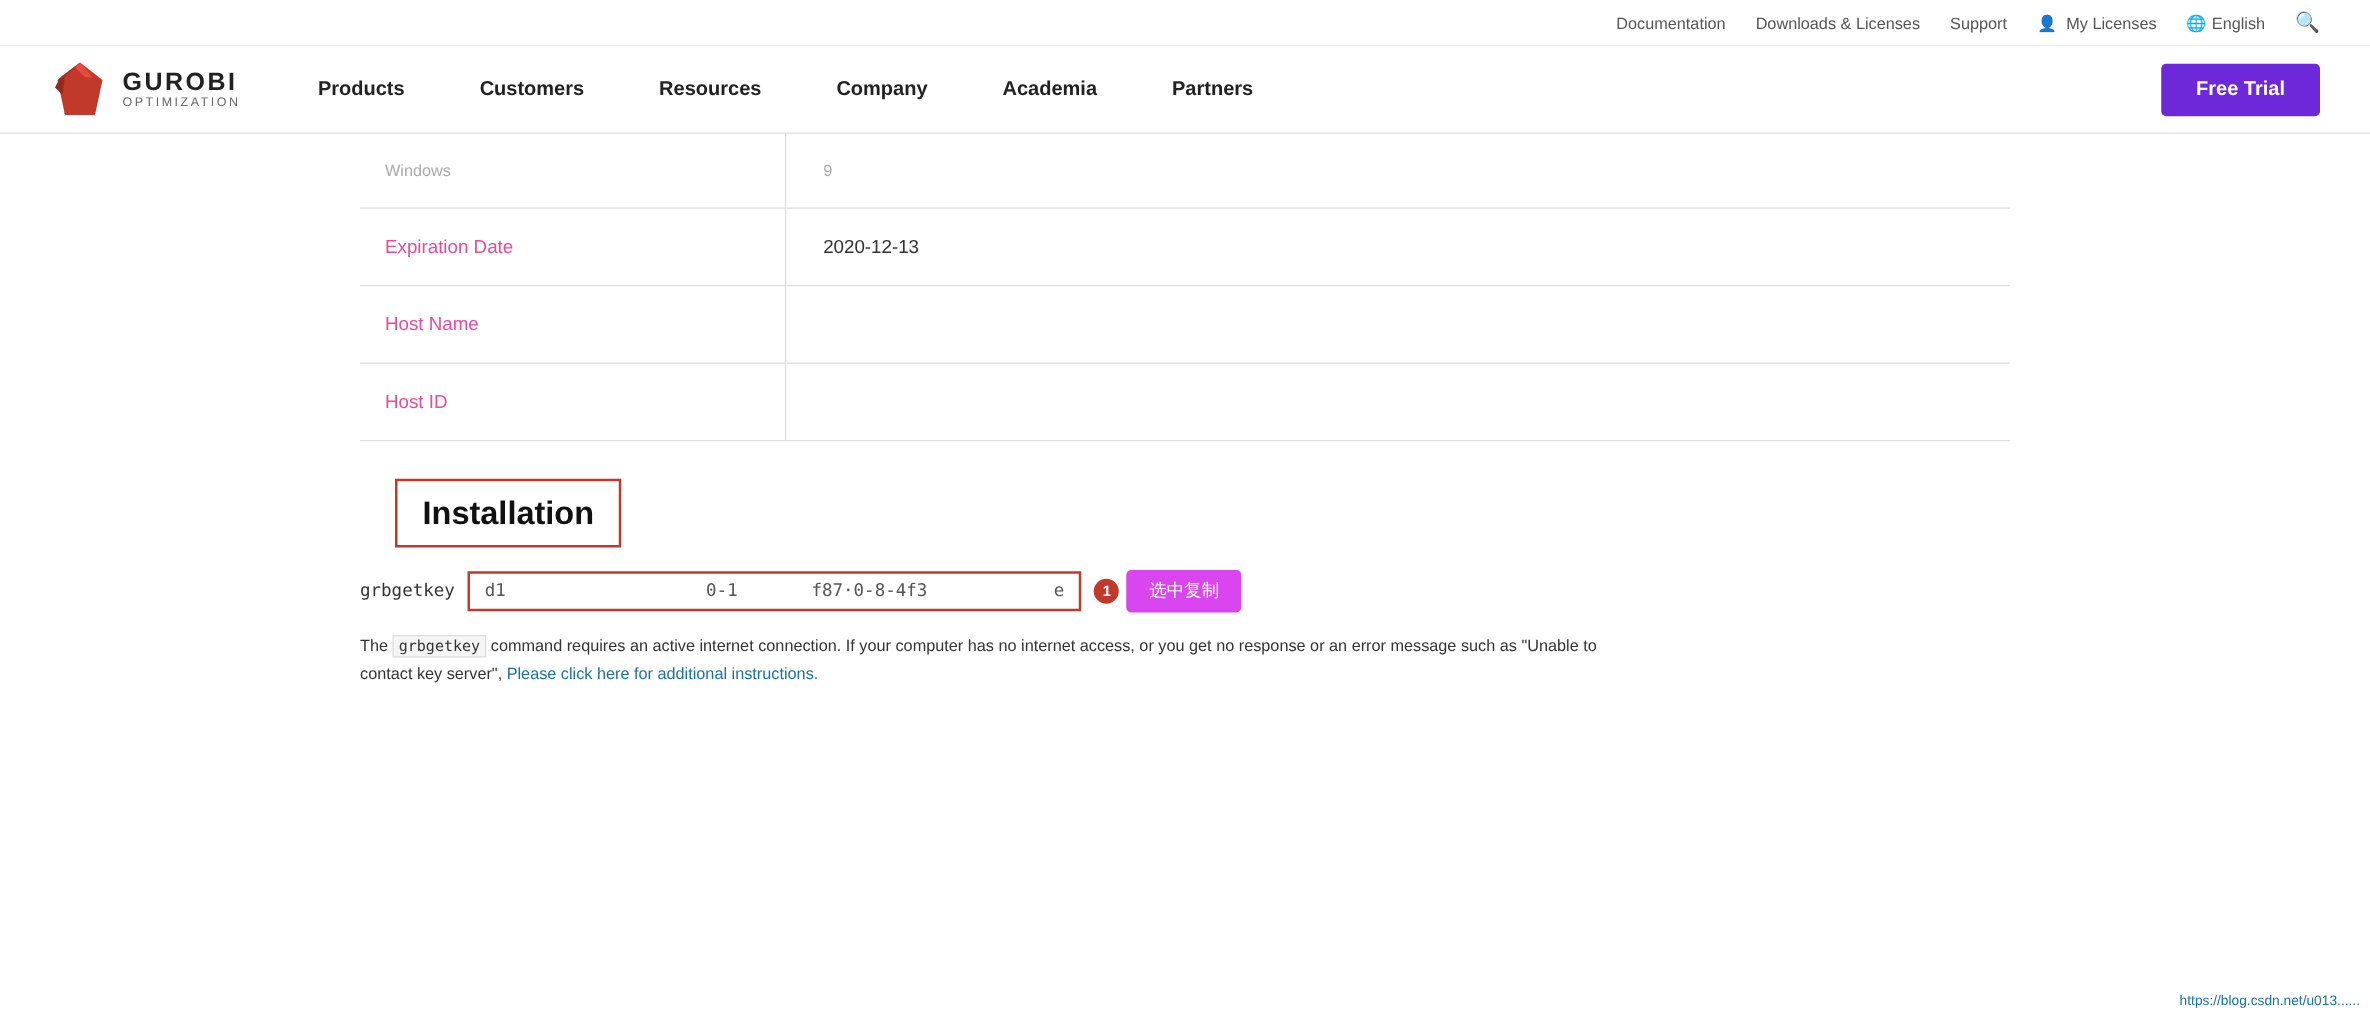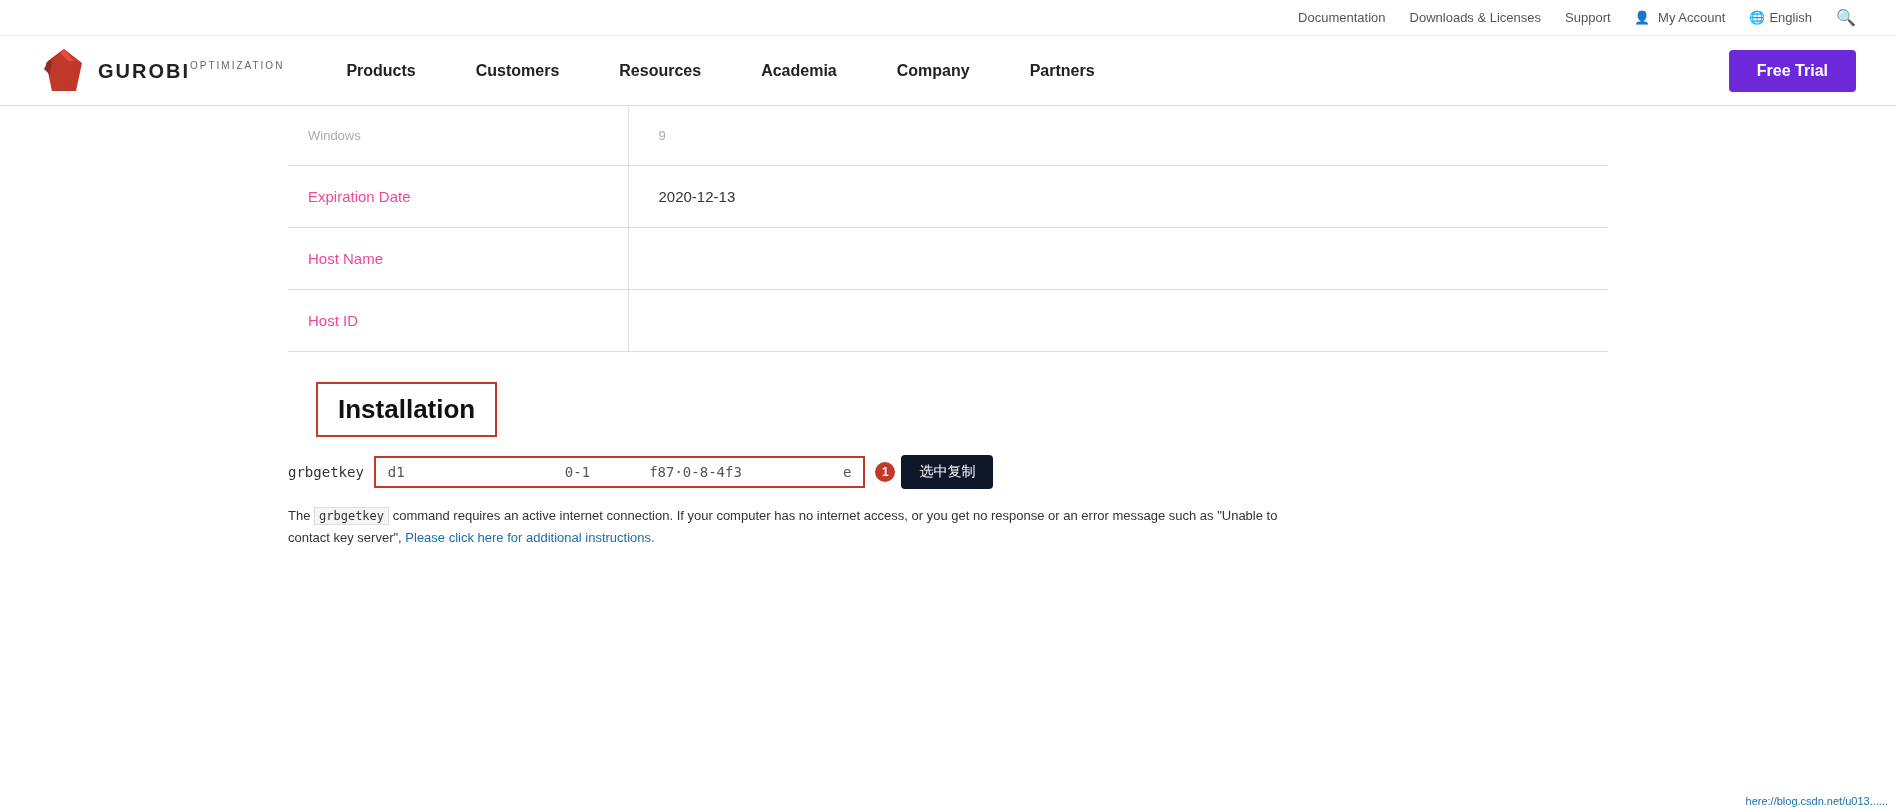--- a/index.html
+++ b/index.html
@@ -41,21 +41,21 @@
       align-items: center;
       gap: 10px;
       margin-right: 40px;
     }
     .logo-diamond {
       width: 48px;
       height: 48px;
     }
     .logo-text {
       display: flex;
-      flex-direction: row;
+      flex-direction: column;
       line-height: 1.1;
     }
     .logo-text .gurobi {
       font-size: 20px;
       font-weight: 700;
       letter-spacing: 2px;
       color: #222;
     }
     .logo-text .optimization {
       font-size: 10px;
@@ -192,21 +192,21 @@
       border-radius: 50%;
       width: 20px;
       height: 20px;
       font-size: 12px;
       display: inline-flex;
       align-items: center;
       justify-content: center;
       font-weight: 700;
     }
     .copy-btn {
-      background: #0f172a;
+      background: #d946ef;
       color: #fff;
       border: none;
       padding: 8px 18px;
       font-size: 14px;
       border-radius: 4px;
       cursor: pointer;
     }
 
     
     .install-note {
@@ -240,21 +240,21 @@
   </style>
 </head>
 <body>
 
 <div class="top-bar">
   <a>Documentation</a>
   <a>Downloads &amp; Licenses</a>
   <a>Support</a>
   <a>
     <span>👤</span>
-    &nbsp;<span>My Account</span>
+    &nbsp;<span>My Licenses</span>
   </a>
   <a class="lang-item">
     <span>🌐</span>
     <span>English</span>
   </a>
   <span class="search-icon">🔍</span>
 </div>
 
 <nav class="main-nav">
   <div class="logo-area">
@@ -270,22 +270,22 @@
     <div class="logo-text">
       <span class="gurobi">GUROBI</span>
       <span class="optimization">OPTIMIZATION</span>
     </div>
   </div>
 
   <div class="nav-links">
     <a class="nav-link">Products</a>
     <a class="nav-link">Customers</a>
     <a class="nav-link">Resources</a>
+    <a class="nav-link">Company</a>
     <a class="nav-link">Academia</a>
-    <a class="nav-link">Company</a>
     <a class="nav-link">Partners</a>
   </div>
   <button class="free-trial-btn">Free Trial</button>
 </nav>
 
 <div class="content">
 
   <table class="detail-table">
     <tbody>
 
@@ -325,13 +325,13 @@
       </div>
     </div>
 
     <p class="install-note">
       <span>The </span><code>grbgetkey</code><span> command requires an active internet connection. If your computer has no internet access, or you get no response or an error message such as "Unable to contact key server", </span><a href="#">Please click here for additional instructions.</a>
     </p>
   </div>
 
 </div>
 
-<div class="bottom-bar">here://blog.csdn.net/u013......</div>
+<div class="bottom-bar">https://blog.csdn.net/u013......</div>
 
 </body></html>

